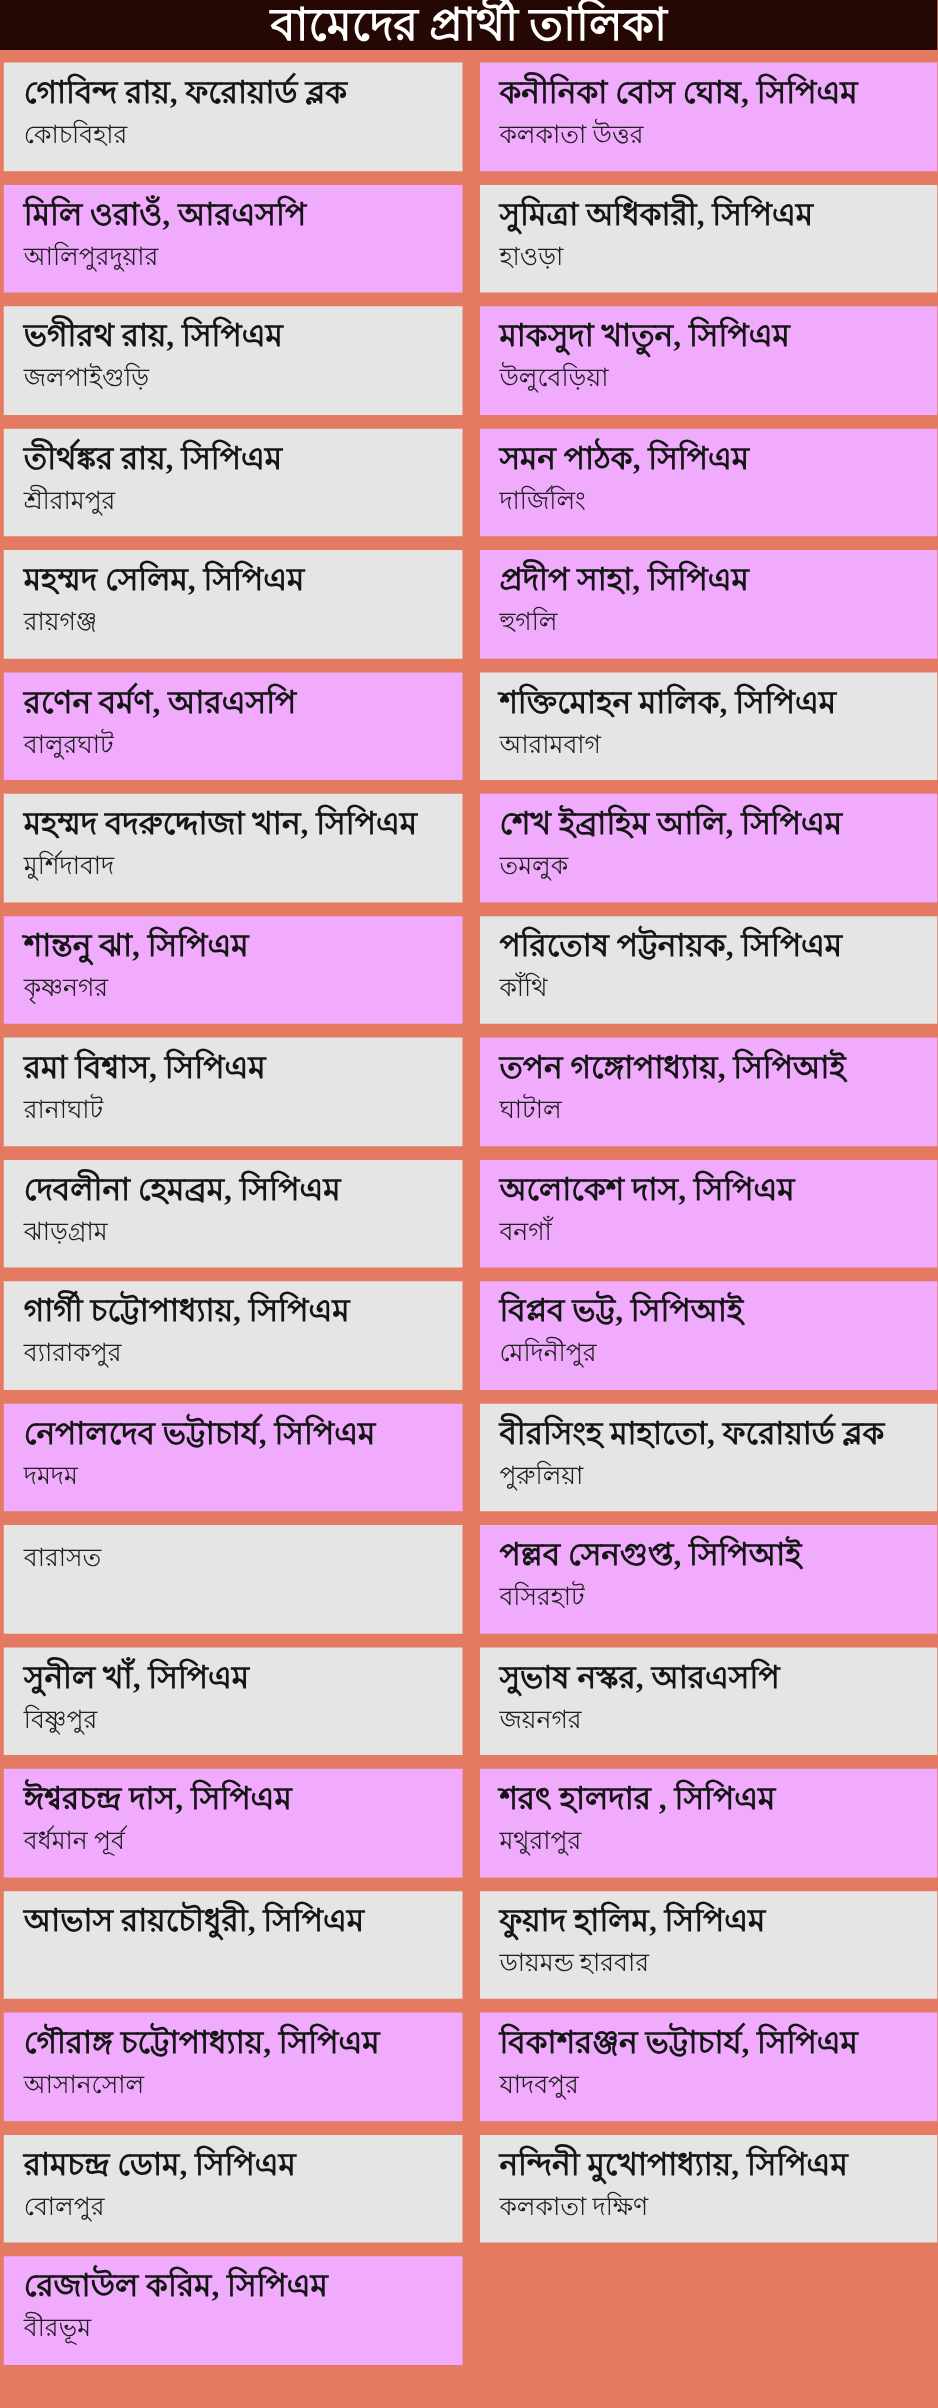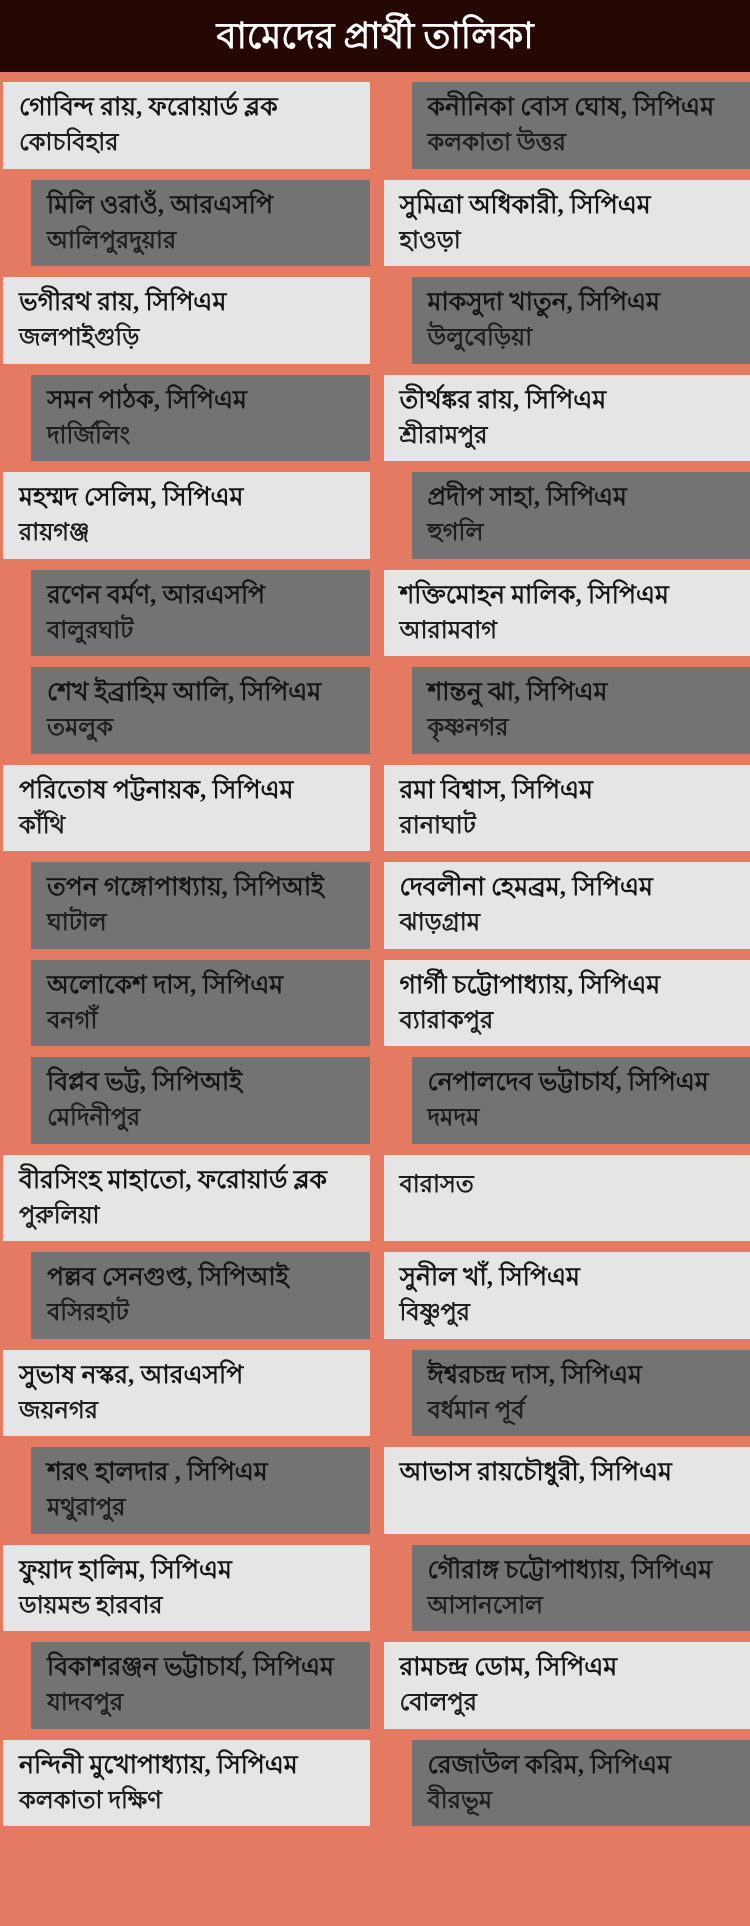--- a/index.html
+++ b/index.html
@@ -6,21 +6,21 @@
     margin: 0;
     padding: 0;
   }
   body {
     width: 750px;
     min-height: 1926px;
     background: #e57a62;
     font-family: "Liberation Serif", "DejaVu Serif", serif;
   }
   .title-bar {
-    height: 72px;
+    height: 40px;
     background: #250804;
     display: flex;
     align-items: center;
     justify-content: center;
   }
   .title-bar .title {
     color: #ffffff;
     font-size: 36px;
     font-weight: bold;
     white-space: nowrap;
@@ -33,31 +33,31 @@
     row-gap: 11px;
     grid-auto-rows: 86.5px;
     padding: 10px 0 16px 3px;
   }
   .cell {
     box-sizing: border-box;
     padding: 9px 10px 0 16px;
     overflow: hidden;
   }
   .cell.white { background: #e5e5e5; }
-  .cell.pink  { background: #737373; margin-left: 28px; }
+  .cell.pink  { background: #f0abfc; }
   .cell .name {
     font-size: 25px;
     font-weight: bold;
     color: #151515;
     white-space: nowrap;
     line-height: 1.25;
   }
   .cell .seat {
-    font-size: 24px;
-    font-weight: bold;
+    font-size: 20px;
+    font-weight: normal;
     color: #1e1e1e;
     white-space: nowrap;
     margin-top: 6px;
     line-height: 1.2;
   }
 </style>
 </head>
 <body>
 
 <header class="title-bar">
@@ -82,43 +82,47 @@
     <div class="seat">হাওড়া</div>
   </section>
     <section class="cell white">
     <div class="name">ভগীরথ রায়, সিপিএম</div>
     <div class="seat">জলপাইগুড়ি</div>
   </section>
     <section class="cell pink">
     <div class="name">মাকসুদা খাতুন, সিপিএম</div>
     <div class="seat">উলুবেড়িয়া</div>
   </section>
+    <section class="cell white">
+    <div class="name">তীর্থঙ্কর রায়, সিপিএম</div>
+    <div class="seat">শ্রীরামপুর</div>
+  </section>
     <section class="cell pink">
     <div class="name">সমন পাঠক, সিপিএম</div>
     <div class="seat">দার্জিলিং</div>
   </section>
     <section class="cell white">
-    <div class="name">তীর্থঙ্কর রায়, সিপিএম</div>
-    <div class="seat">শ্রীরামপুর</div>
-  </section>
-    <section class="cell white">
     <div class="name">মহম্মদ সেলিম, সিপিএম</div>
     <div class="seat">রায়গঞ্জ</div>
   </section>
     <section class="cell pink">
     <div class="name">প্রদীপ সাহা, সিপিএম</div>
     <div class="seat">হুগলি</div>
   </section>
     <section class="cell pink">
     <div class="name">রণেন বর্মণ, আরএসপি</div>
     <div class="seat">বালুরঘাট</div>
   </section>
     <section class="cell white">
     <div class="name">শক্তিমোহন মালিক, সিপিএম</div>
     <div class="seat">আরামবাগ</div>
+  </section>
+    <section class="cell white">
+    <div class="name">মহম্মদ বদরুদ্দোজা খান, সিপিএম</div>
+    <div class="seat">মুর্শিদাবাদ</div>
   </section>
     <section class="cell pink">
     <div class="name">শেখ ইব্রাহিম আলি, সিপিএম</div>
     <div class="seat">তমলুক</div>
   </section>
     <section class="cell pink">
     <div class="name">শান্তনু ঝা, সিপিএম</div>
     <div class="seat">কৃষ্ণনগর</div>
   </section>
     <section class="cell white">

